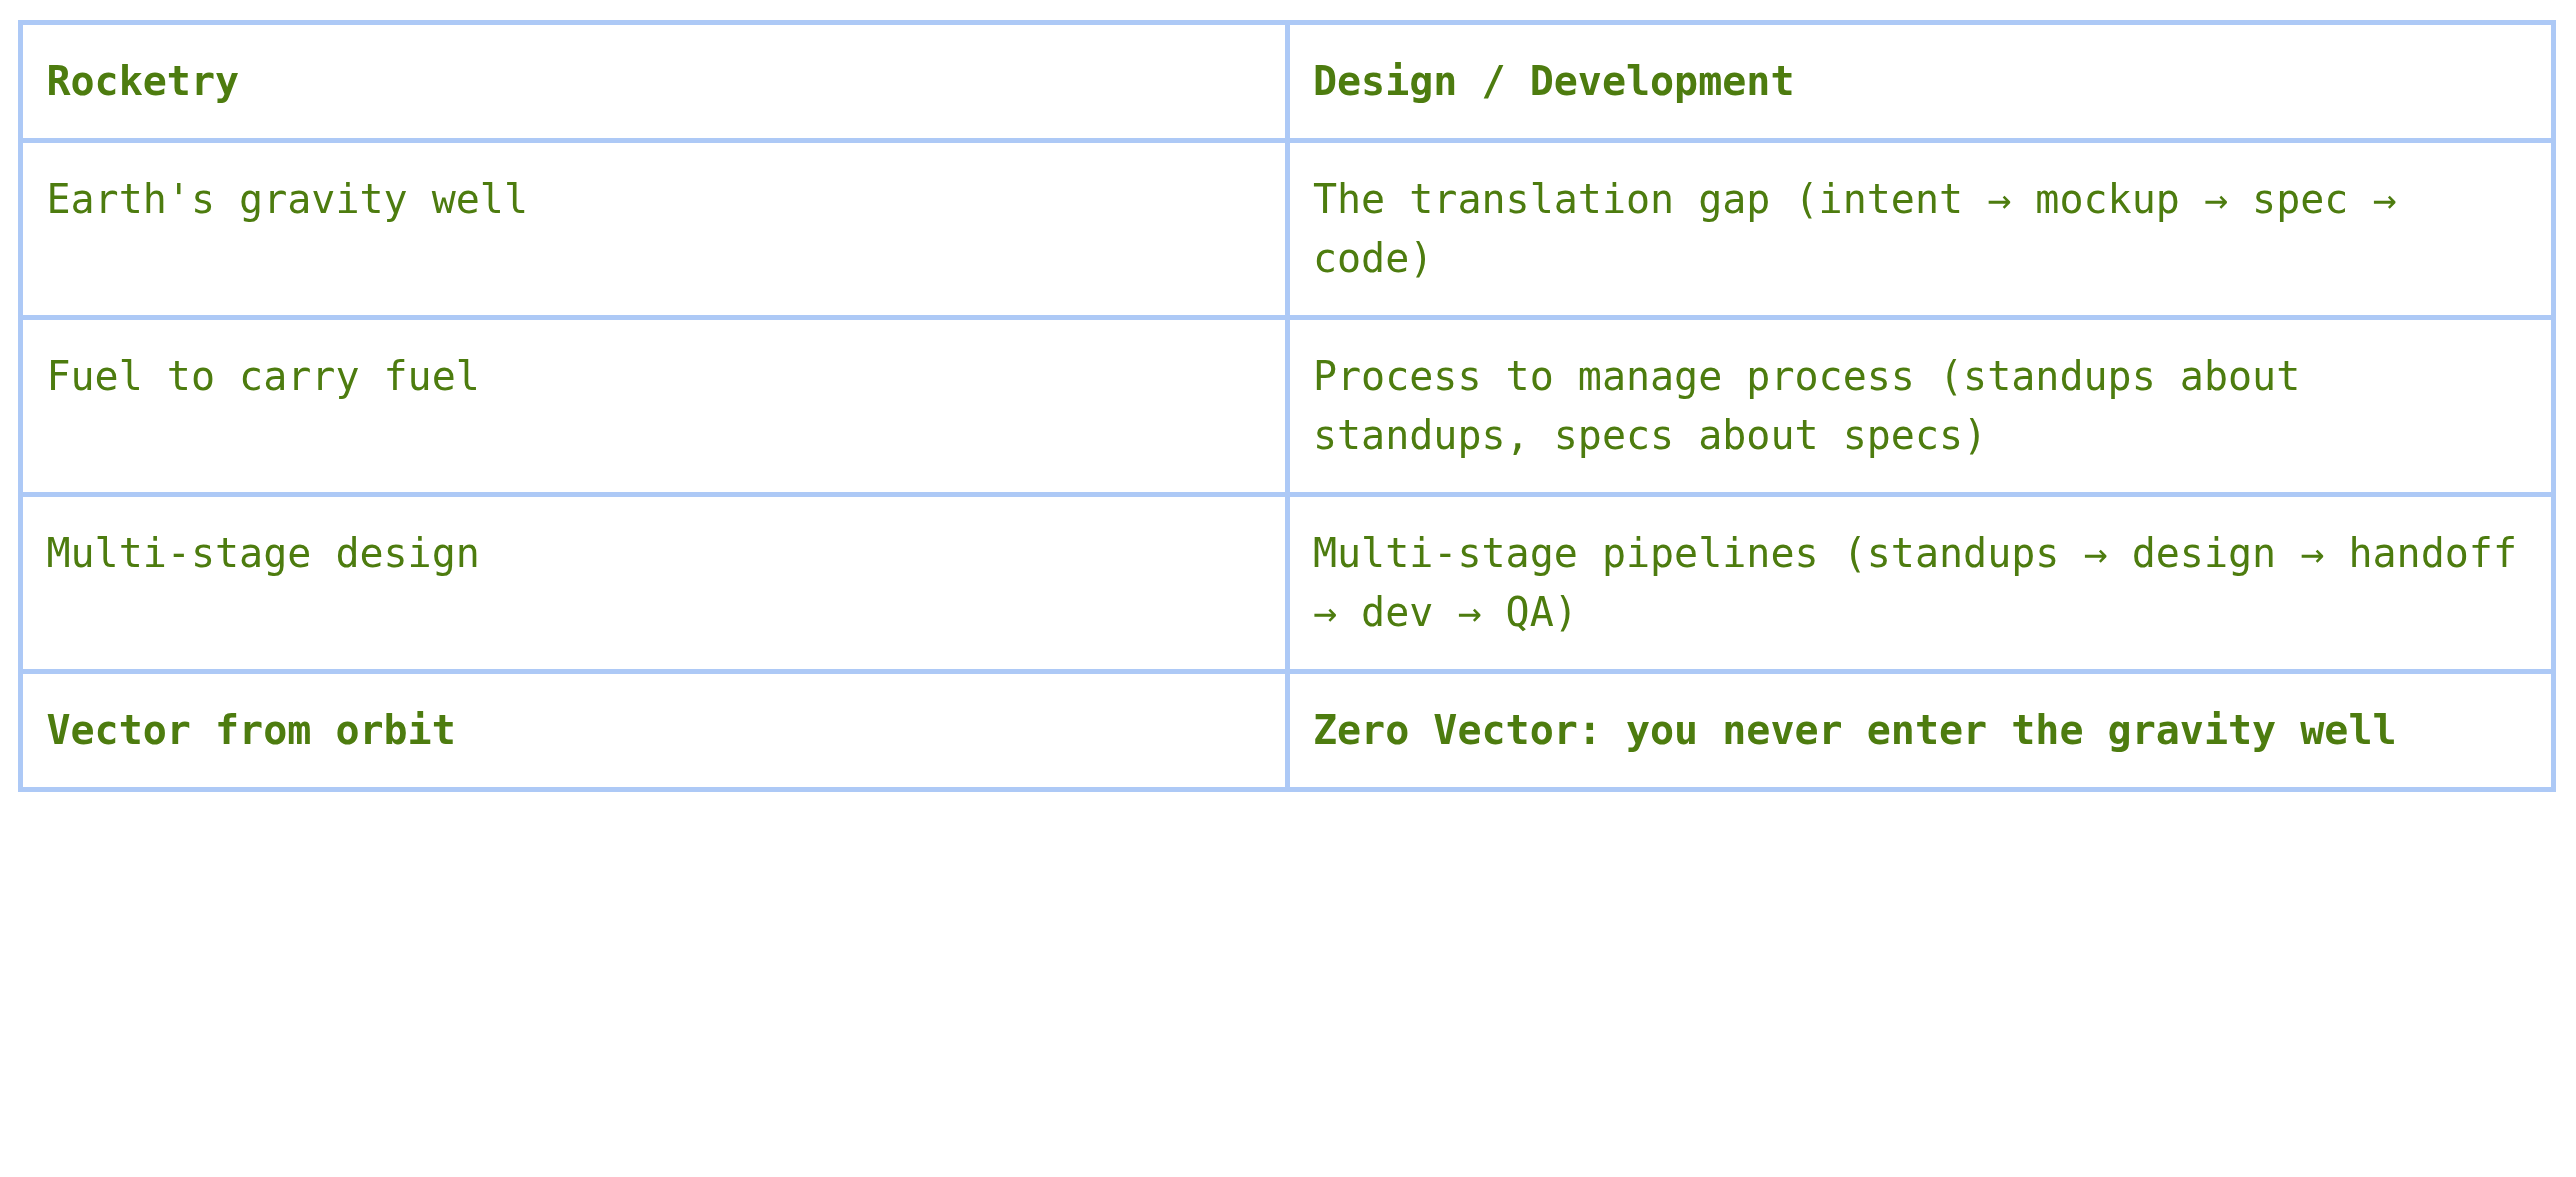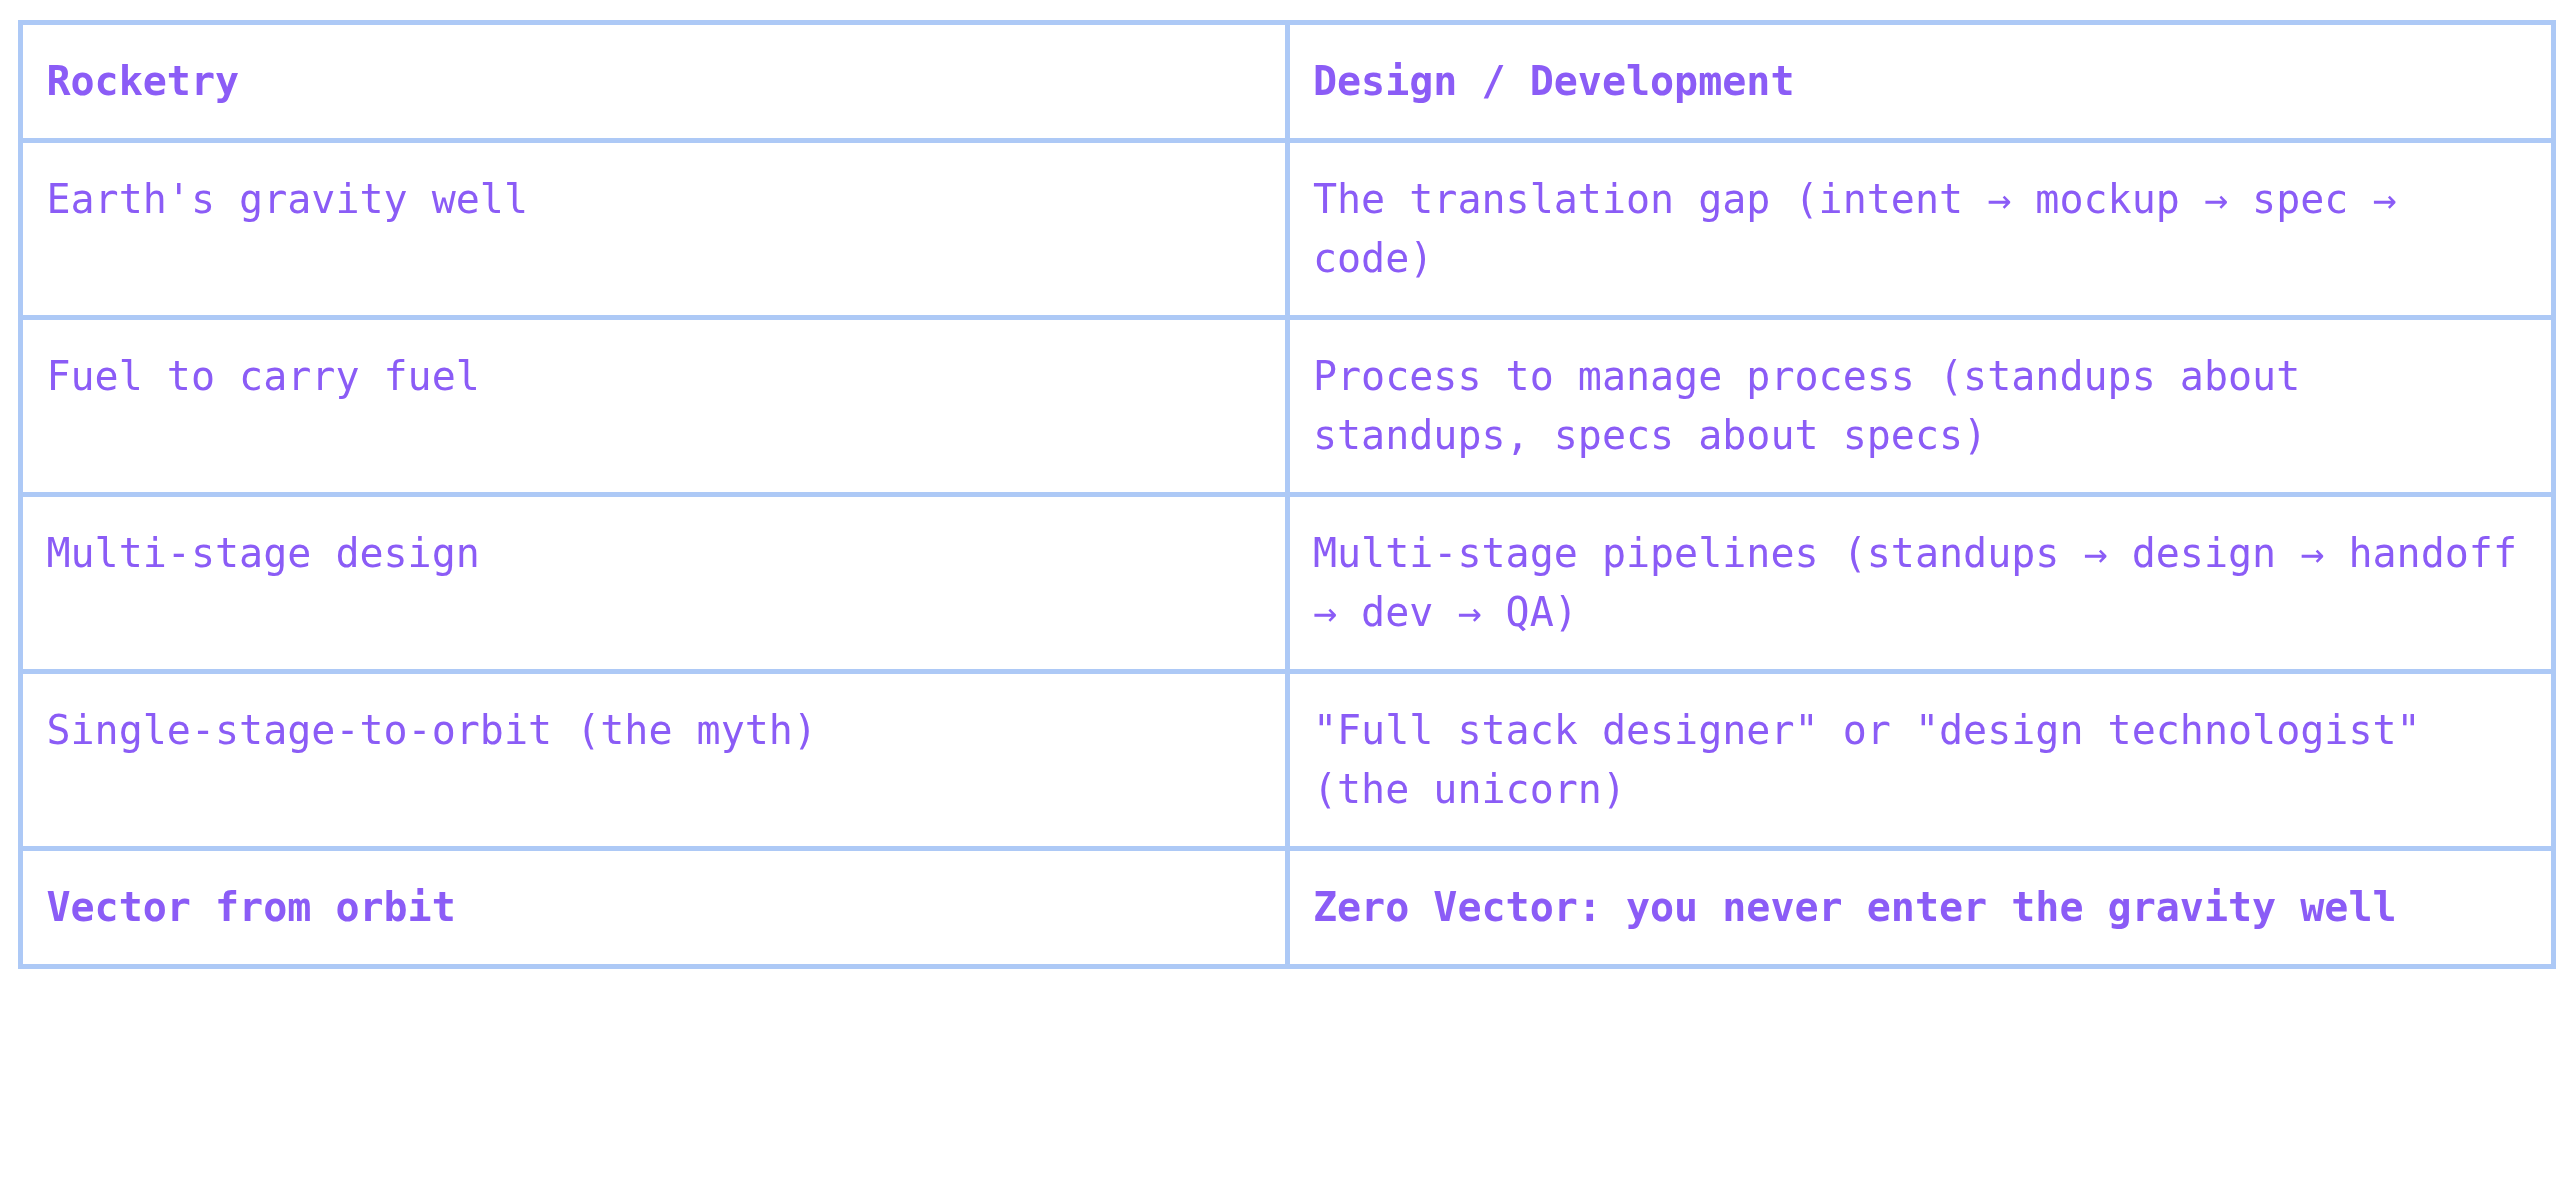--- a/index.html
+++ b/index.html
@@ -11,21 +11,21 @@
     overflow: hidden;
   }
   .doc-table {
     border-collapse: collapse;
     table-layout: fixed;
     width: 2538px;
     margin: 20px 0 0 18px;
     font-family: "DejaVu Sans Mono", "Liberation Mono", monospace;
     font-size: 40px;
     line-height: 59px;
-    color: #8b5cf6;
+    color: #4d7c0f;
     background: #ffffff;
   }
   .doc-table th,
   .doc-table td {
     border: 5.4px solid #adc9f6;
     padding: 27px 23.4px;
     vertical-align: top;
     text-align: left;
     width: 50%;
     font-weight: normal;
@@ -55,23 +55,19 @@
       <td>The translation gap (intent → mockup → spec → code)</td>
     </tr>
     <tr>
       <td>Fuel to carry fuel</td>
       <td>Process to manage process (standups about standups, specs about specs)</td>
     </tr>
     <tr>
       <td>Multi-stage design</td>
       <td>Multi-stage pipelines (standups → design → handoff → dev → QA)</td>
     </tr>
-    <tr>
-      <td>Single-stage-to-orbit (the myth)</td>
-      <td>"Full stack designer" or "design technologist" (the unicorn)</td>
-    </tr>
     <tr class="bold-row">
       <td>Vector from orbit</td>
       <td>Zero Vector: you never enter the gravity well</td>
     </tr>
   </tbody>
 </table>
 
 
 </body></html>

